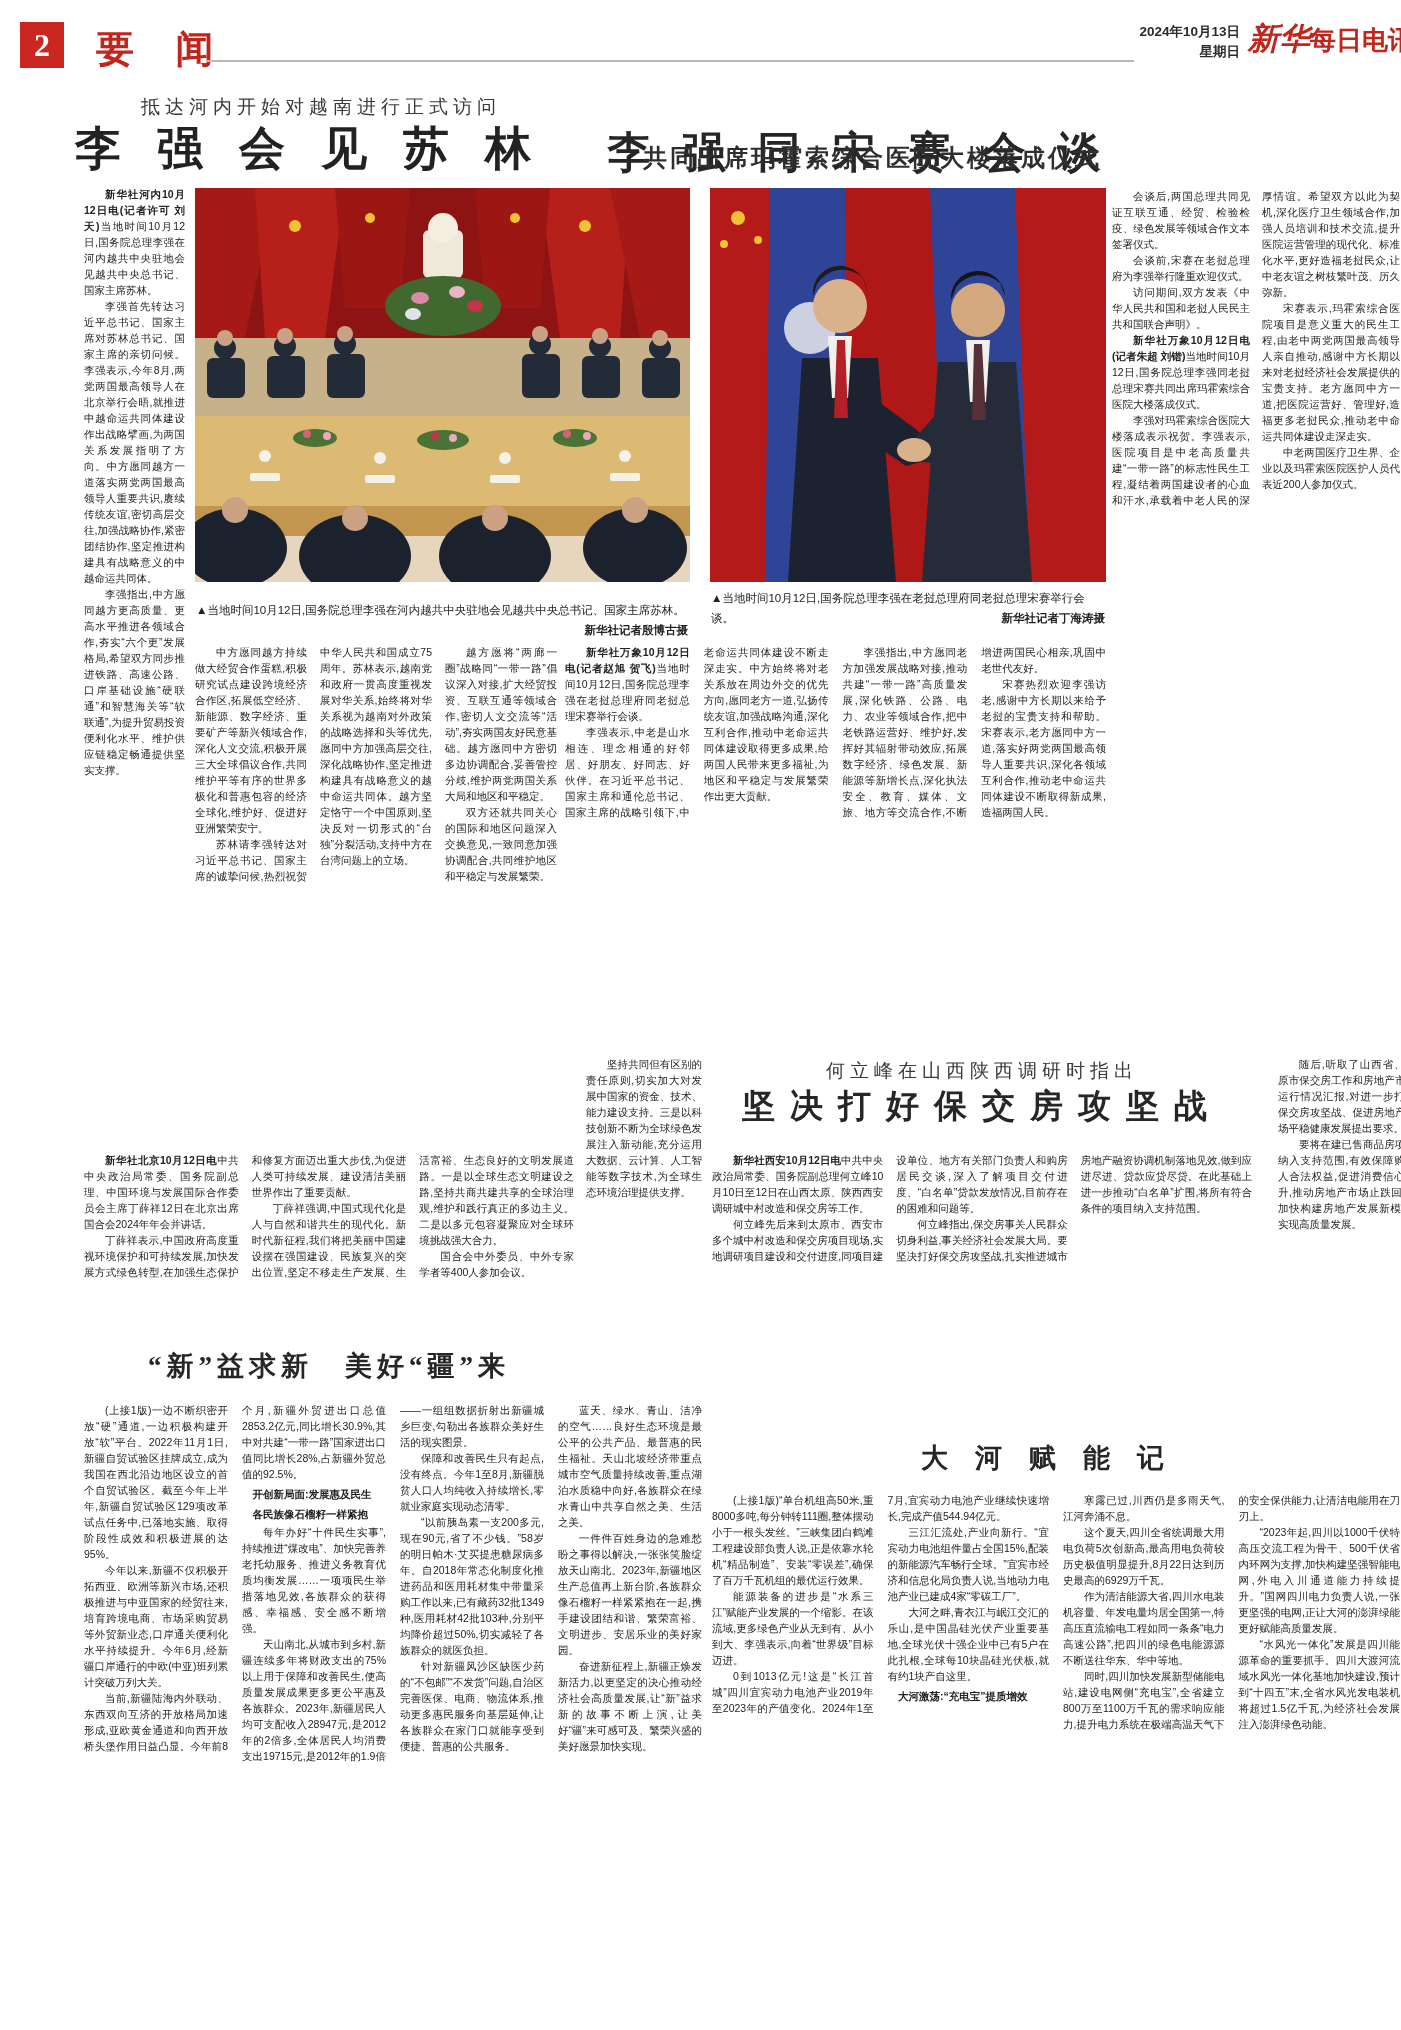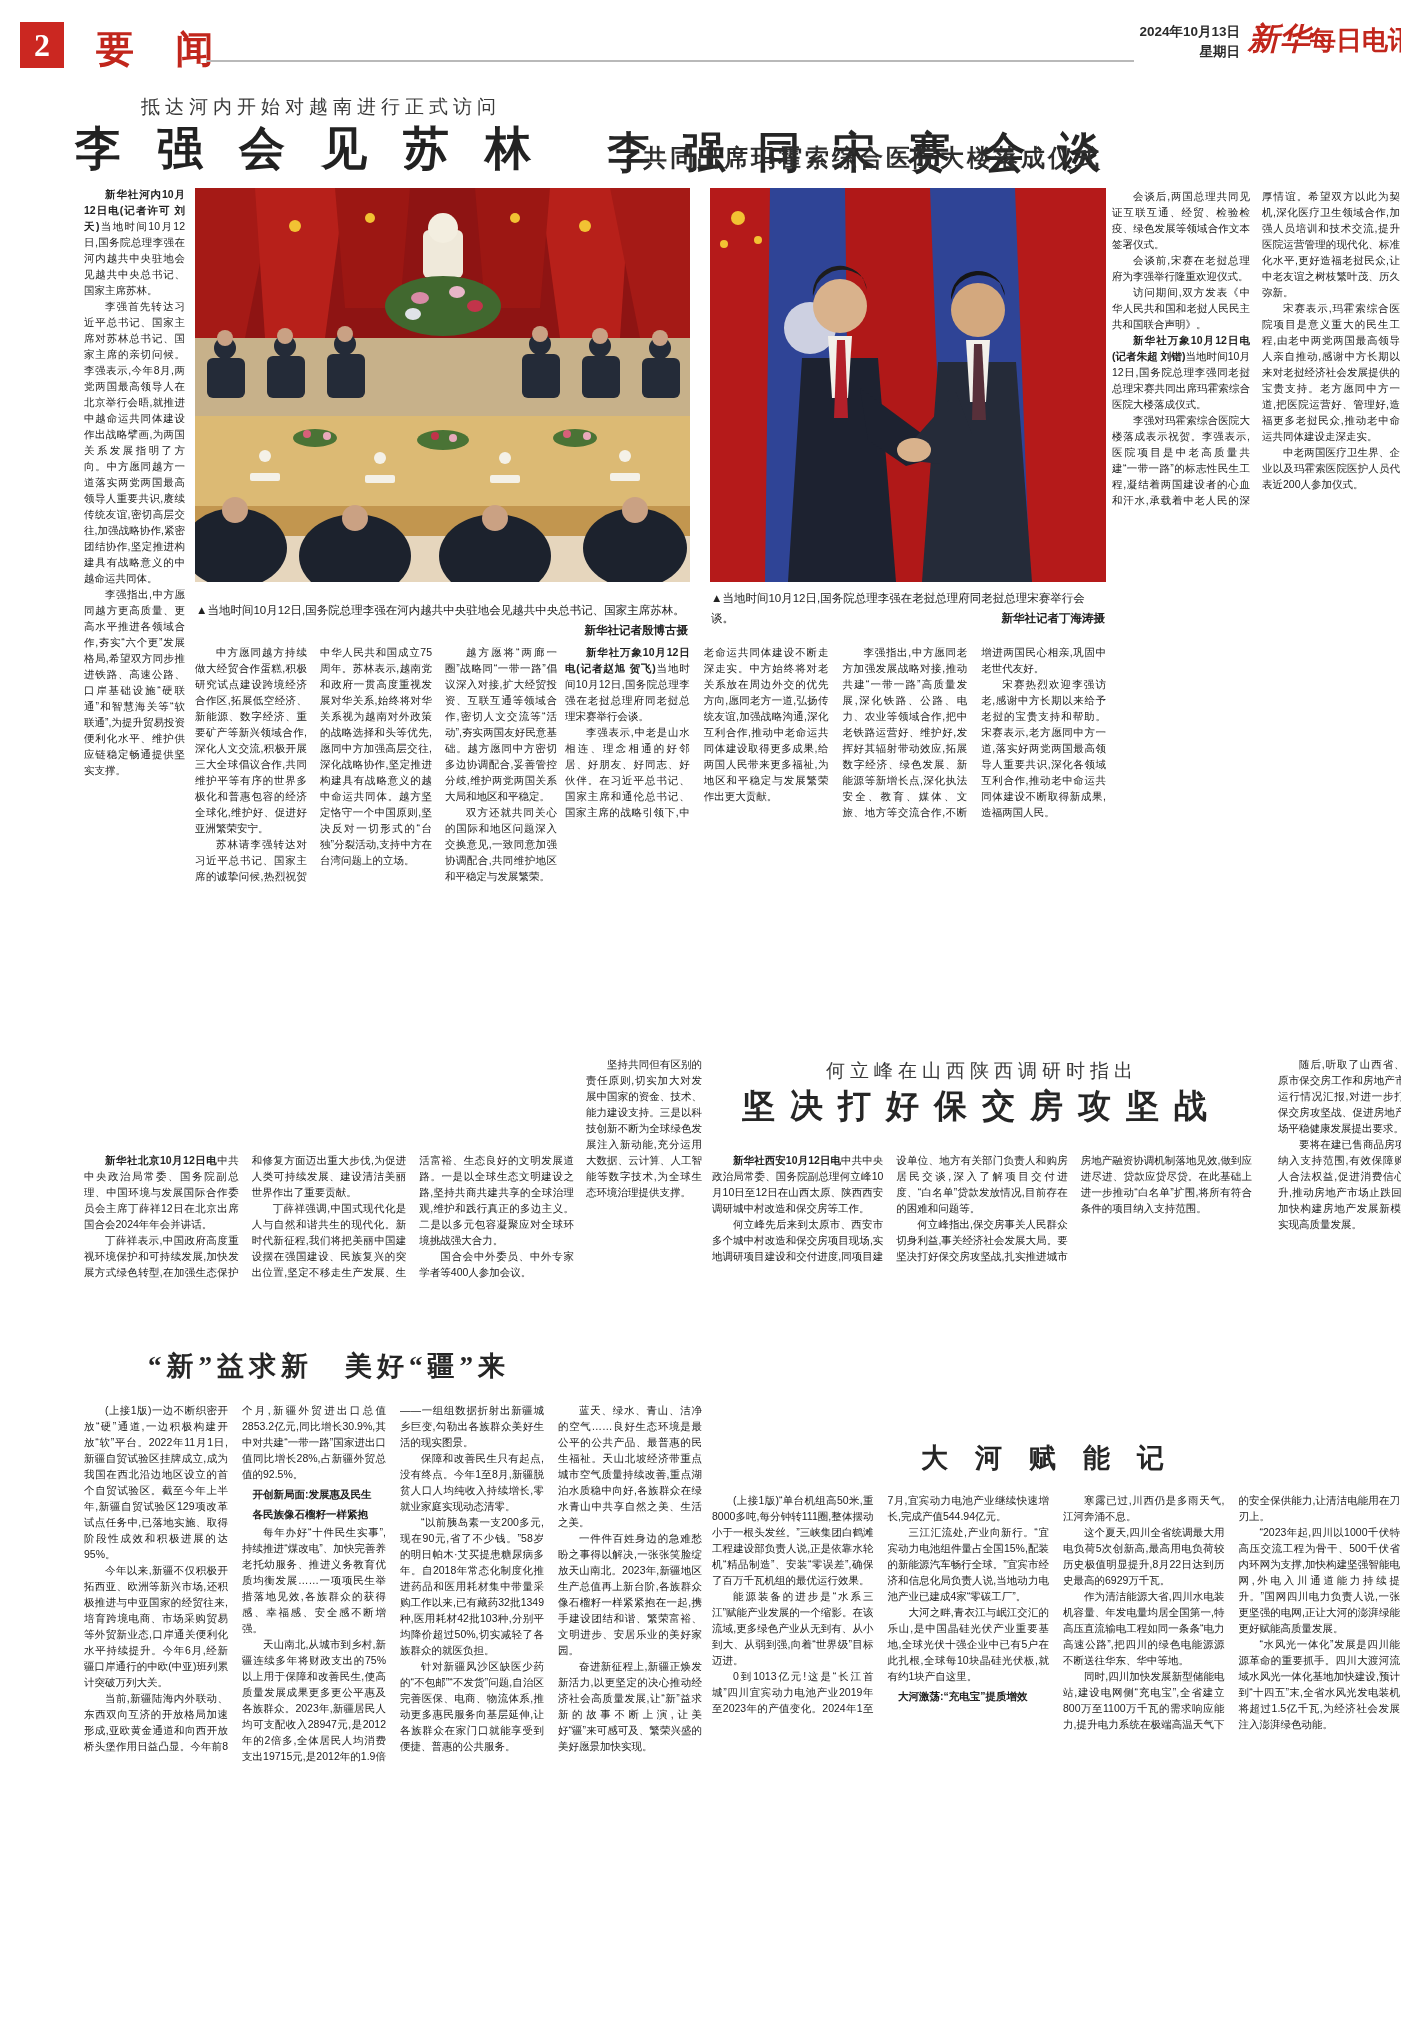--- a/index.html
+++ b/index.html
@@ -248,21 +248,21 @@
       <p class="para">“以前胰岛素一支200多元,现在90元,省了不少钱。”58岁的明日帕木·艾买提患糖尿病多年。自2018年常态化制度化推进药品和医用耗材集中带量采购工作以来,已有藏药32批1349种,医用耗材42批103种,分别平均降价超过50%,切实减轻了各族群众的就医负担。</p>
       <p class="para">针对新疆风沙区缺医少药的“不包邮”“不发货”问题,自治区完善医保、电商、物流体系,推动更多惠民服务向基层延伸,让各族群众在家门口就能享受到便捷、普惠的公共服务。</p>
       <p class="para">蓝天、绿水、青山、洁净的空气……良好生态环境是最公平的公共产品、最普惠的民生福祉。天山北坡经济带重点城市空气质量持续改善,重点湖泊水质稳中向好,各族群众在绿水青山中共享自然之美、生活之美。</p>
       <p class="para">一件件百姓身边的急难愁盼之事得以解决,一张张笑脸绽放天山南北。2023年,新疆地区生产总值再上新台阶,各族群众像石榴籽一样紧紧抱在一起,携手建设团结和谐、繁荣富裕、文明进步、安居乐业的美好家园。</p>
       <p class="para">奋进新征程上,新疆正焕发新活力,以更坚定的决心推动经济社会高质量发展,让“新”益求新的故事不断上演,让美好“疆”来可感可及、繁荣兴盛的美好愿景加快实现。</p>
     </div>
 
   <div class="abs hl-serif hl-f" style="left:712px;top:1440px;width:688px;">大河赋能记</div>
   <div class="abs bodytxt cols4" style="left:712px;top:1492px;width:688px;height:520px;">
       <p class="para">(上接1版)“单台机组高50米,重8000多吨,每分钟转111圈,整体摆动小于一根头发丝。”三峡集团白鹤滩工程建设部负责人说,正是依靠水轮机“精品制造”、安装“零误差”,确保了百万千瓦机组的最优运行效果。</p>
-      <p class="para">能源装备的进步是“水系三江”赋能产业发展的一个缩影。在该流域,更多绿色产业从无到有、从小到大、从弱到强,向着“世界级”目标迈进。</p>
+      <p class="para">能源装备的进步是“水系三江”赋能产业发展的一个缩影。在该流域,更多绿色产业从无到有、从小到大、李强表示,向着“世界级”目标迈进。</p>
       <p class="para">0到1013亿元!这是“长江首城”四川宜宾动力电池产业2019年至2023年的产值变化。2024年1至7月,宜宾动力电池产业继续快速增长,完成产值544.94亿元。</p>
       <p class="para">三江汇流处,产业向新行。“宜宾动力电池组件量占全国15%,配装的新能源汽车畅行全球。”宜宾市经济和信息化局负责人说,当地动力电池产业已建成4家“零碳工厂”。</p>
       <p class="para">大河之畔,青衣江与岷江交汇的乐山,是中国晶硅光伏产业重要基地,全球光伏十强企业中已有5户在此扎根,全球每10块晶硅光伏板,就有约1块产自这里。</p>
       <p class="para bold-line">大河激荡:“充电宝”提质增效</p>
       <p class="para">寒露已过,川西仍是多雨天气,江河奔涌不息。</p>
       <p class="para">这个夏天,四川全省统调最大用电负荷5次创新高,最高用电负荷较历史极值明显提升,8月22日达到历史最高的6929万千瓦。</p>
       <p class="para">作为清洁能源大省,四川水电装机容量、年发电量均居全国第一,特高压直流输电工程如同一条条“电力高速公路”,把四川的绿色电能源源不断送往华东、华中等地。</p>
       <p class="para">同时,四川加快发展新型储能电站,建设电网侧“充电宝”,全省建立800万至1100万千瓦的需求响应能力,提升电力系统在极端高温天气下的安全保供能力,让清洁电能用在刀刃上。</p>
       <p class="para">“2023年起,四川以1000千伏特高压交流工程为骨干、500千伏省内环网为支撑,加快构建坚强智能电网,外电入川通道能力持续提升。”国网四川电力负责人说,一张更坚强的电网,正让大河的澎湃绿能更好赋能高质量发展。</p>
       <p class="para">“水风光一体化”发展是四川能源革命的重要抓手。四川大渡河流域水风光一体化基地加快建设,预计到“十四五”末,全省水风光发电装机将超过1.5亿千瓦,为经济社会发展注入澎湃绿色动能。</p>

